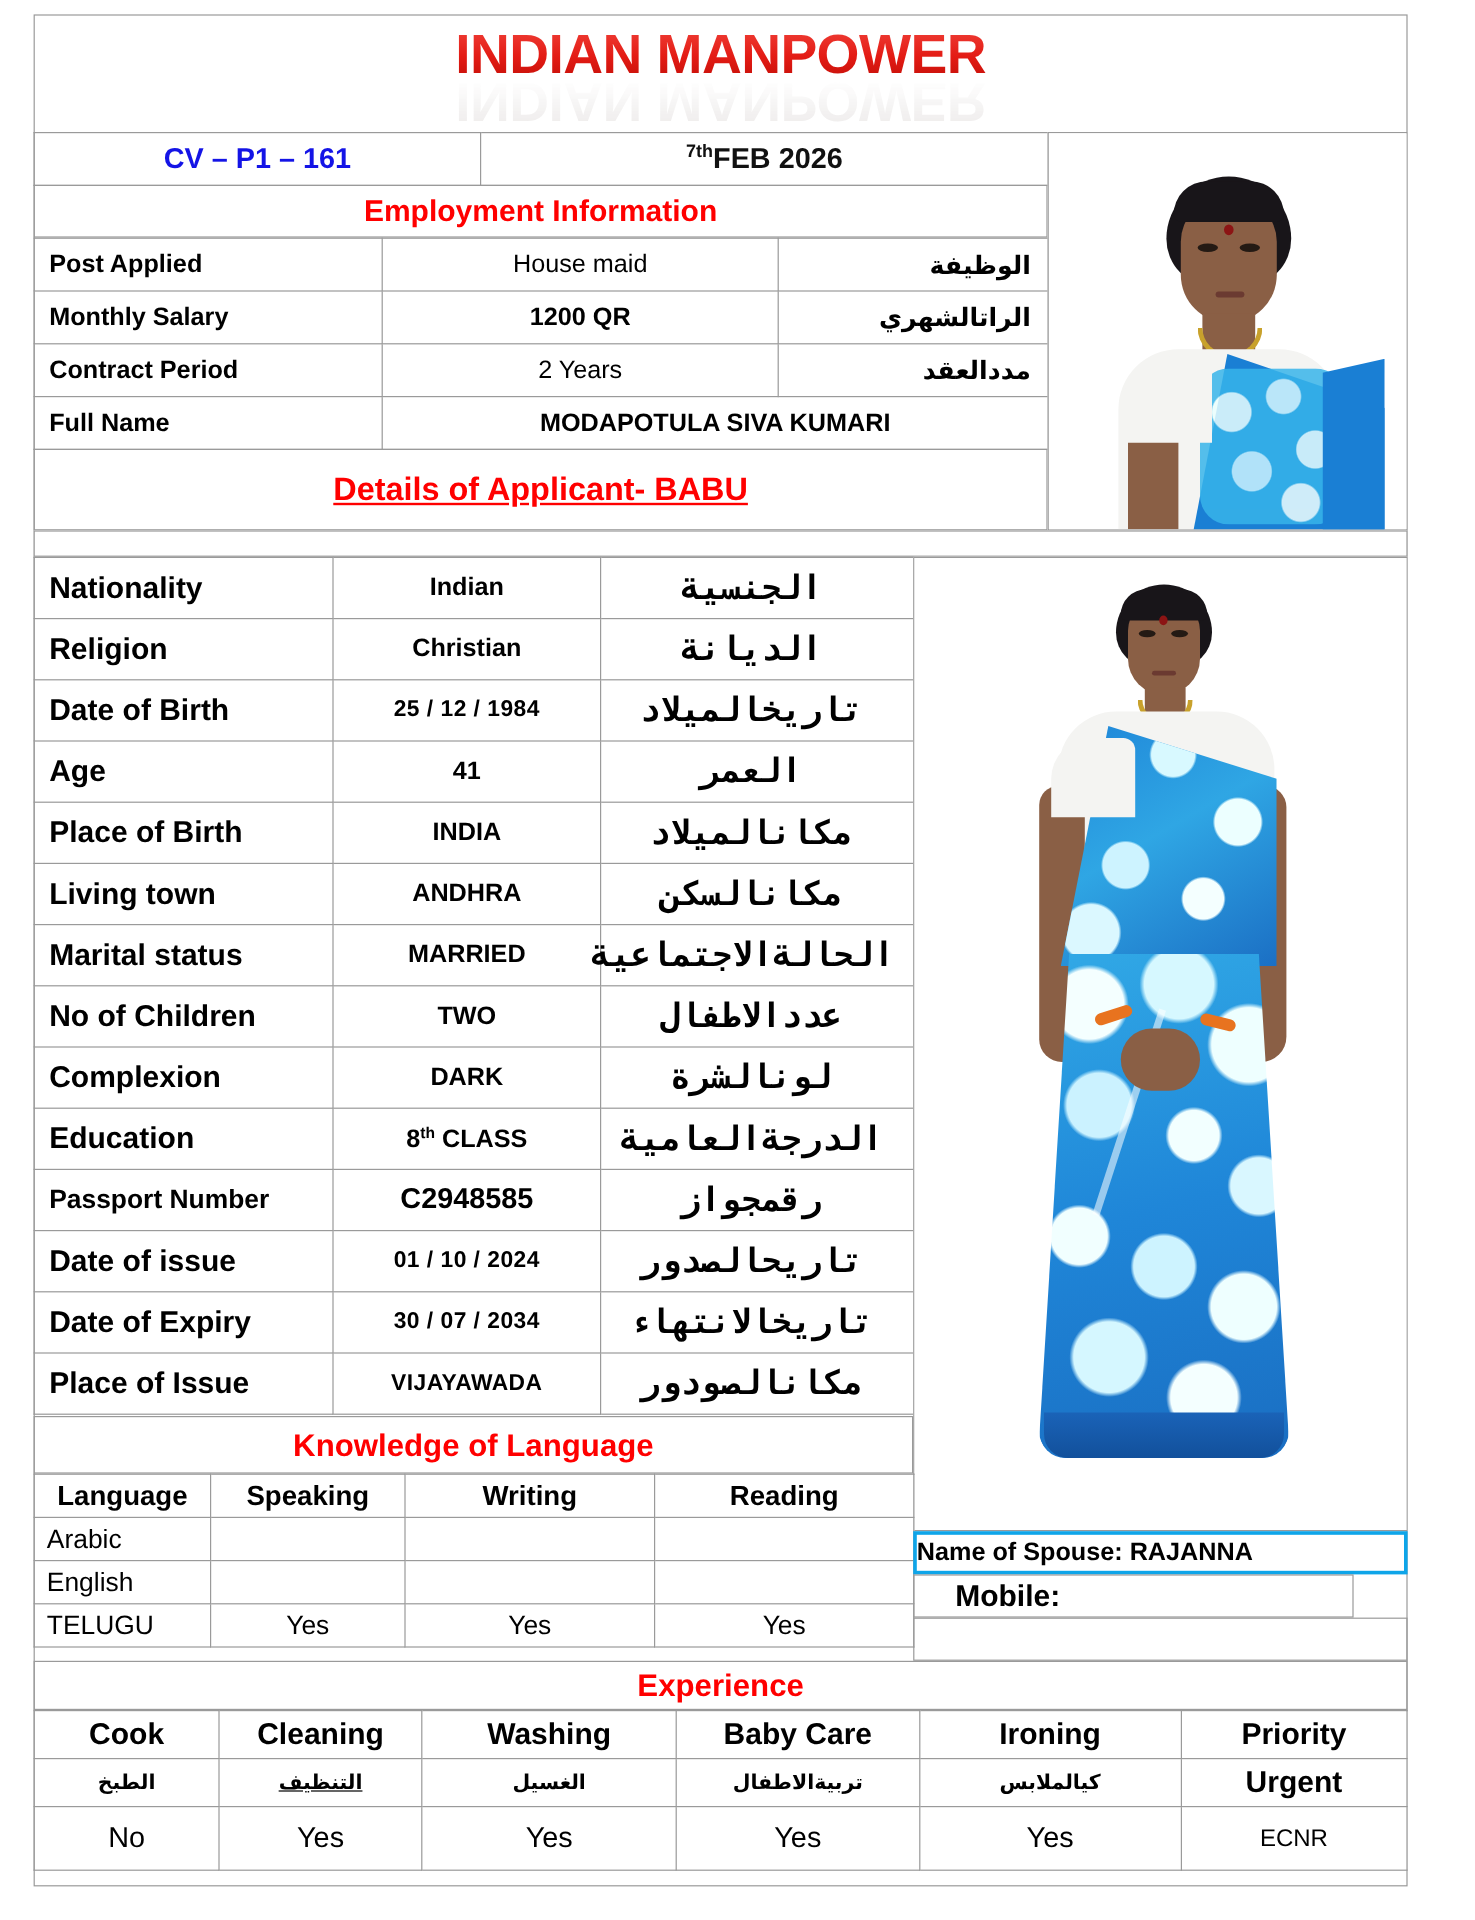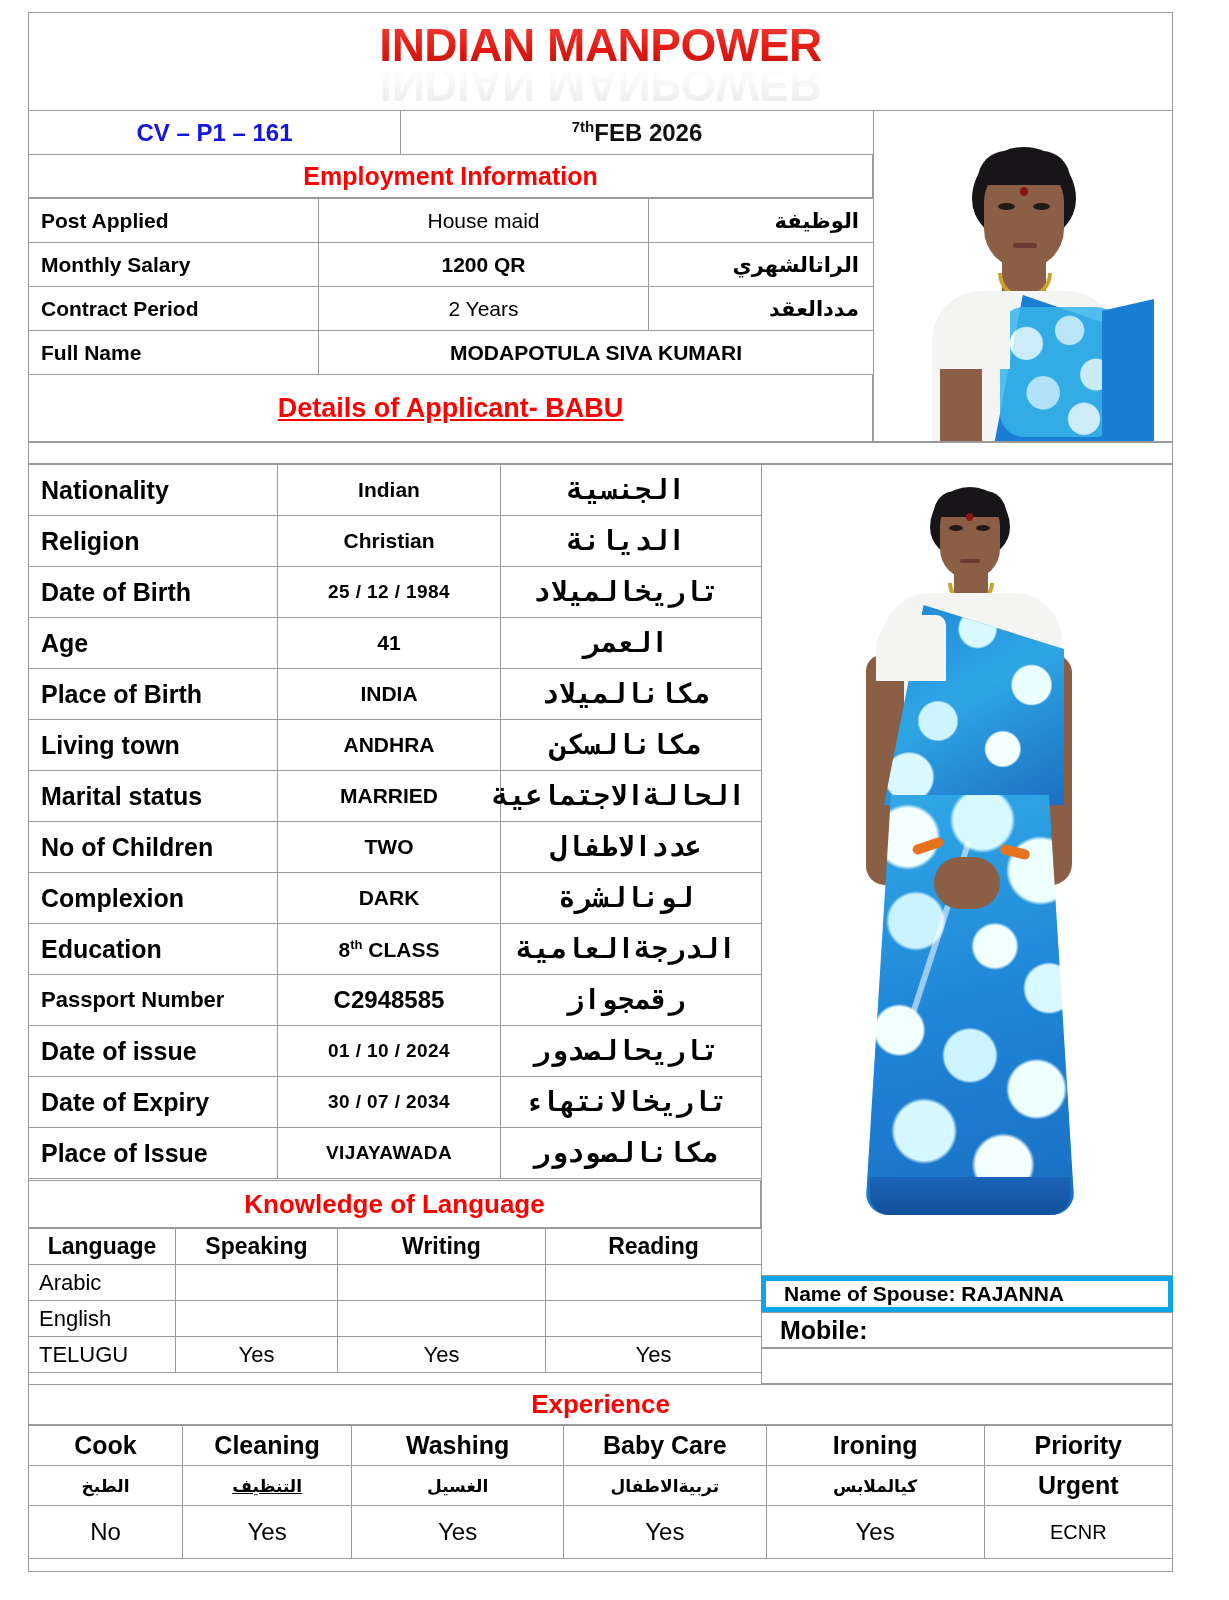--- a/index.html
+++ b/index.html
@@ -216,32 +216,31 @@
   .lang-table td { height: 36px; font-size: 22px; }
   .lang-table .lh { font-weight: bold; text-align: center; font-size: 23px; }
   .lang-table .lname { text-align: left; padding-left: 10px; }
   .lang-table .lv { text-align: center; }
 
   
   .spouse-box {
     position: absolute;
     left: 761px; top: 1276px;
     width: 412px; height: 36px;
-    border: 5px solid #0ea5e9;
+    border: 3px solid #0ea5e9;
     display: flex; align-items: center;
-    padding-left: 18px;
     font-size: 21px; font-weight: bold;
   }
   .mobile-box {
     position: absolute;
     left: 761px; top: 1312px;
-    width: 412px; height: 36px;
+    width: 367px; height: 36px;
     border: 1px solid #9a9a9a;
     display: flex; align-items: center;
-    padding-left: 18px;
+    padding-left: 34px;
     font-size: 25px; font-weight: bold;
   }
   .blank-box {
     position: absolute;
     left: 761px; top: 1348px;
     width: 412px; height: 36px;
     border: 1px solid #9a9a9a;
   }
 
   

